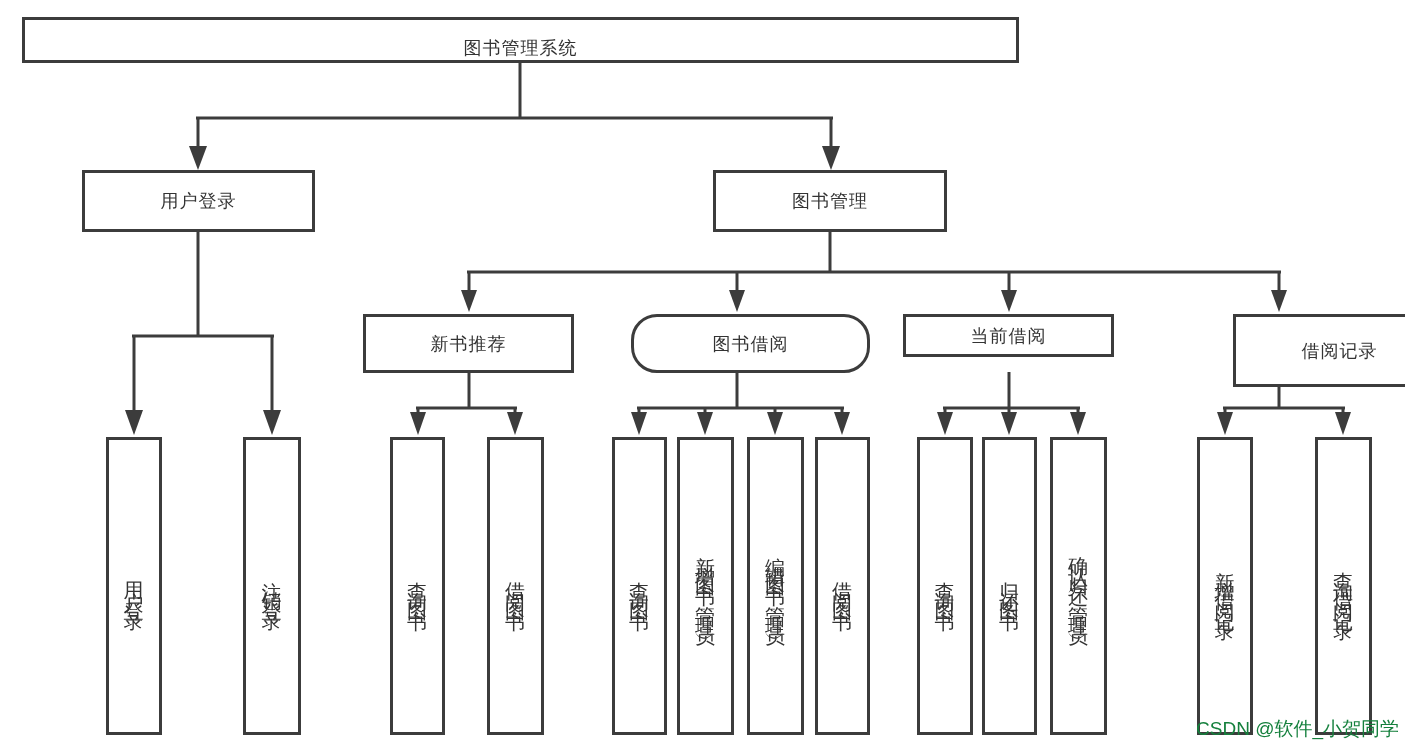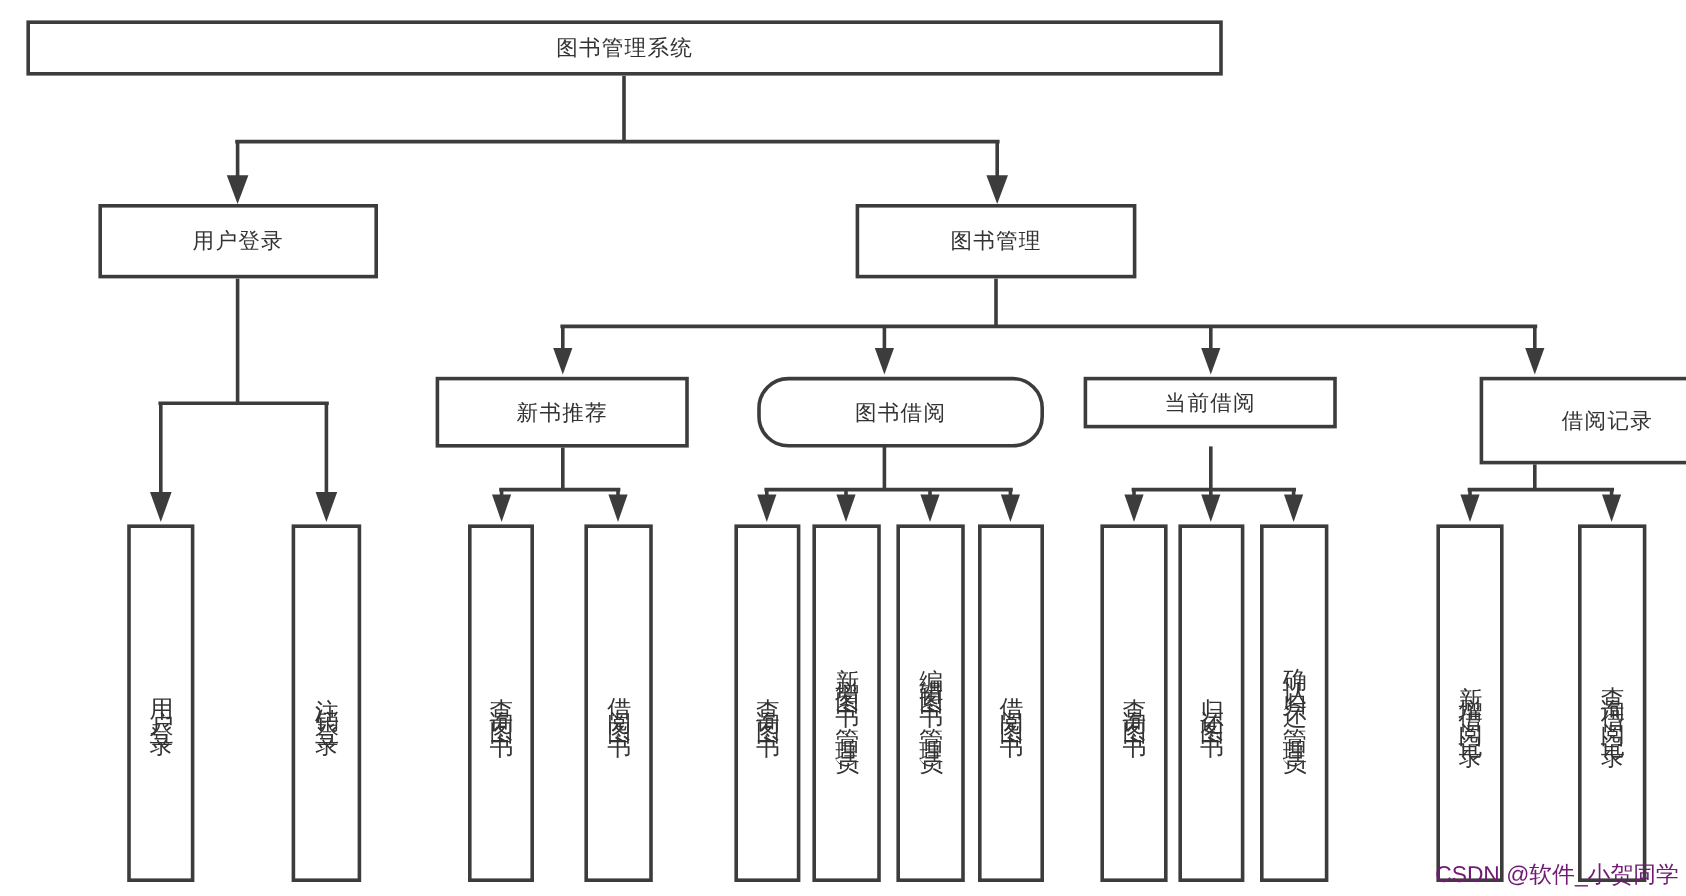--- a/index.html
+++ b/index.html
@@ -38,21 +38,21 @@
     font-size: 20px;
     letter-spacing: 10px;
     line-height: 1;
   }
   .node-v .lbl { display: block; }
   .watermark {
     position: absolute;
     right: 6px;
     bottom: 5px;
     font-size: 19px;
-    color: #701a75;
+    color: #15803d;
     z-index: 3;
     white-space: nowrap;
   }
 </style>
 </head>
 <body>
 
 <div id="stage">
 
   <svg id="connectors" viewBox="0 0 1405 747" xmlns="http://www.w3.org/2000/svg">
@@ -124,21 +124,21 @@
     <g>
       <line x1="1279" y1="372" x2="1279" y2="408"></line>
       <line x1="1223" y1="408" x2="1345" y2="408"></line>
       <line x1="1225" y1="408" x2="1225" y2="415"></line>
       <polygon points="1217,412 1233,412 1225,435"></polygon>
       <line x1="1343" y1="408" x2="1343" y2="415"></line>
       <polygon points="1335,412 1351,412 1343,435"></polygon>
     </g>
   </svg>
 
-  <div class="node node-root" style="left:22px; top:17px; width:997px; height:46px;">
+  <div class="node node-root" style="left:22px; top:17px; width:997px; height:46px;align-items:flex-end;">
     <span class="lbl">图书管理系统</span>
   </div>
 
   <div class="node node-h" style="left:82px; top:170px; width:233px; height:62px;">
     <span class="lbl">用户登录</span>
   </div>
   <div class="node node-h" style="left:363px; top:314px; width:211px; height:59px;">
     <span class="lbl">新书推荐</span>
   </div>
 

